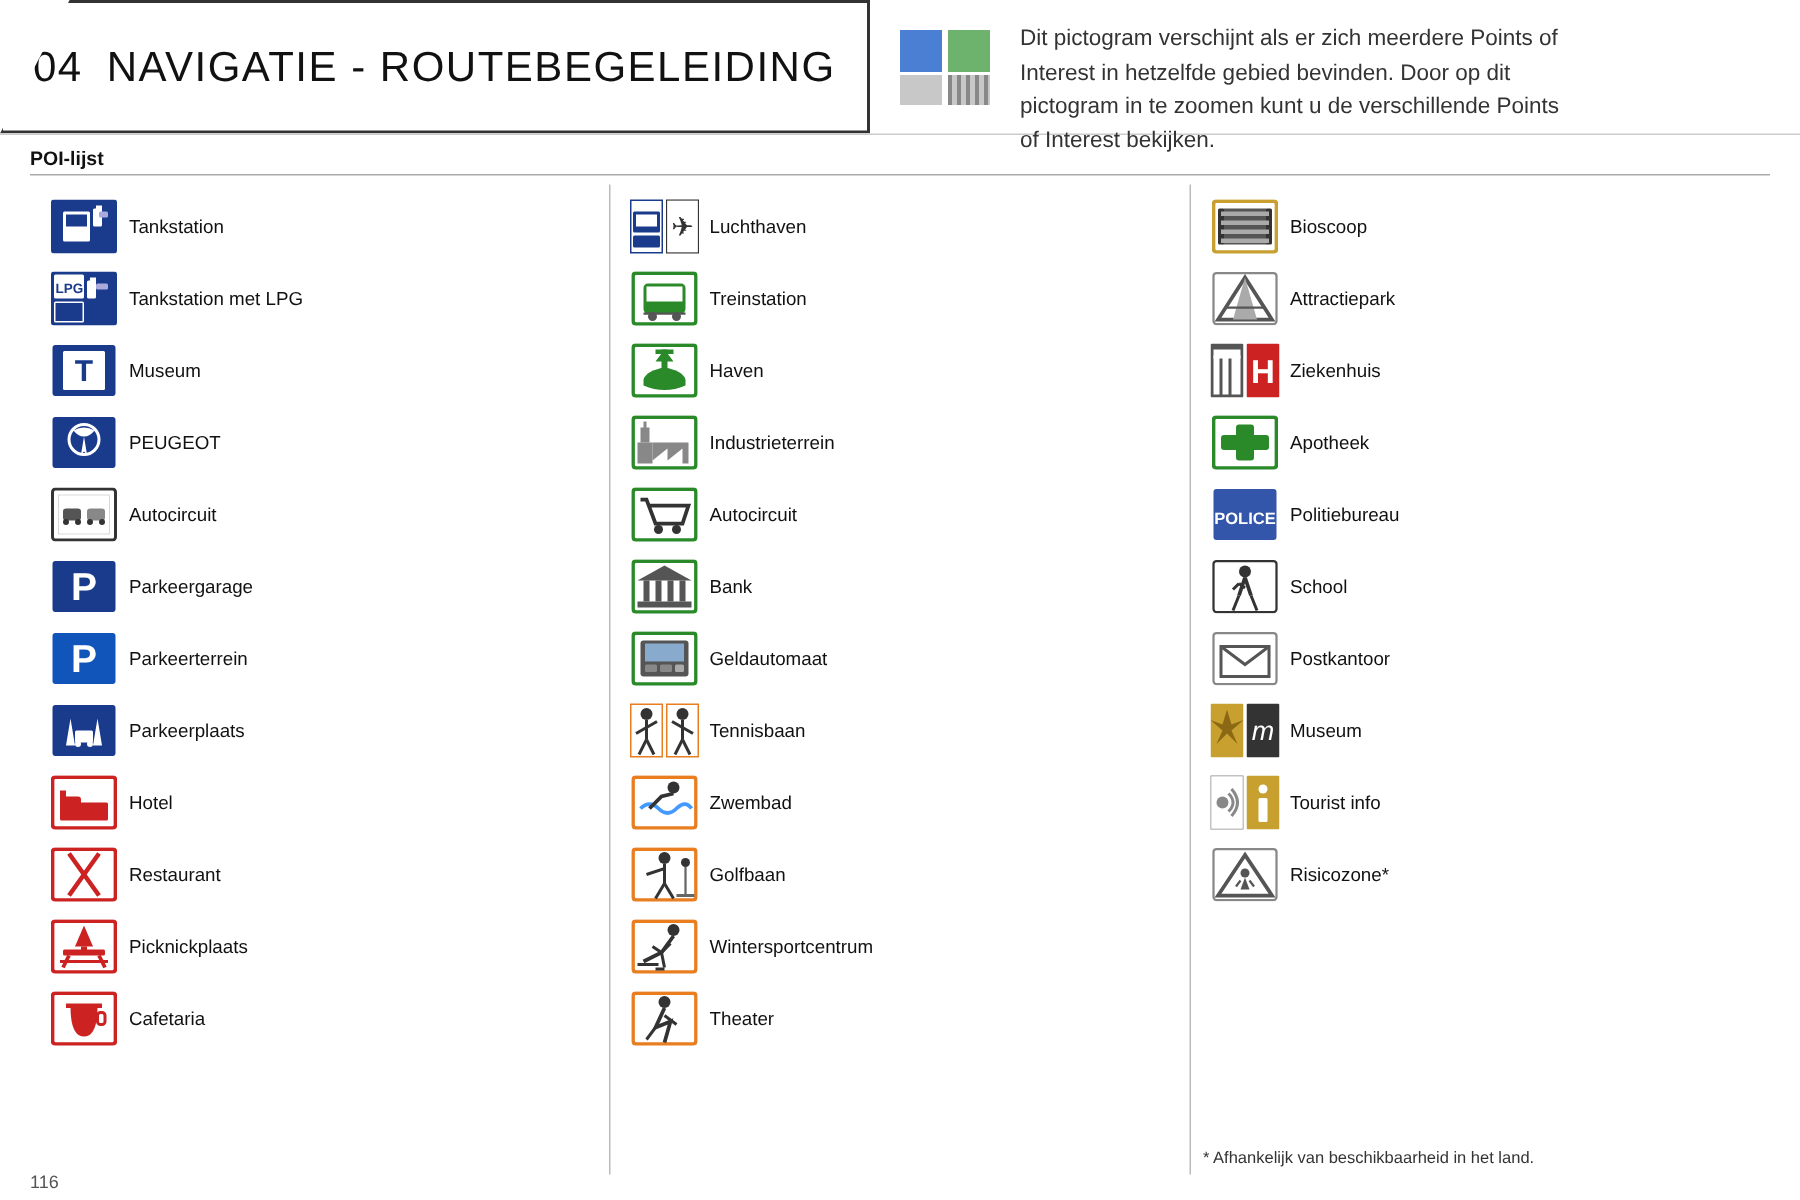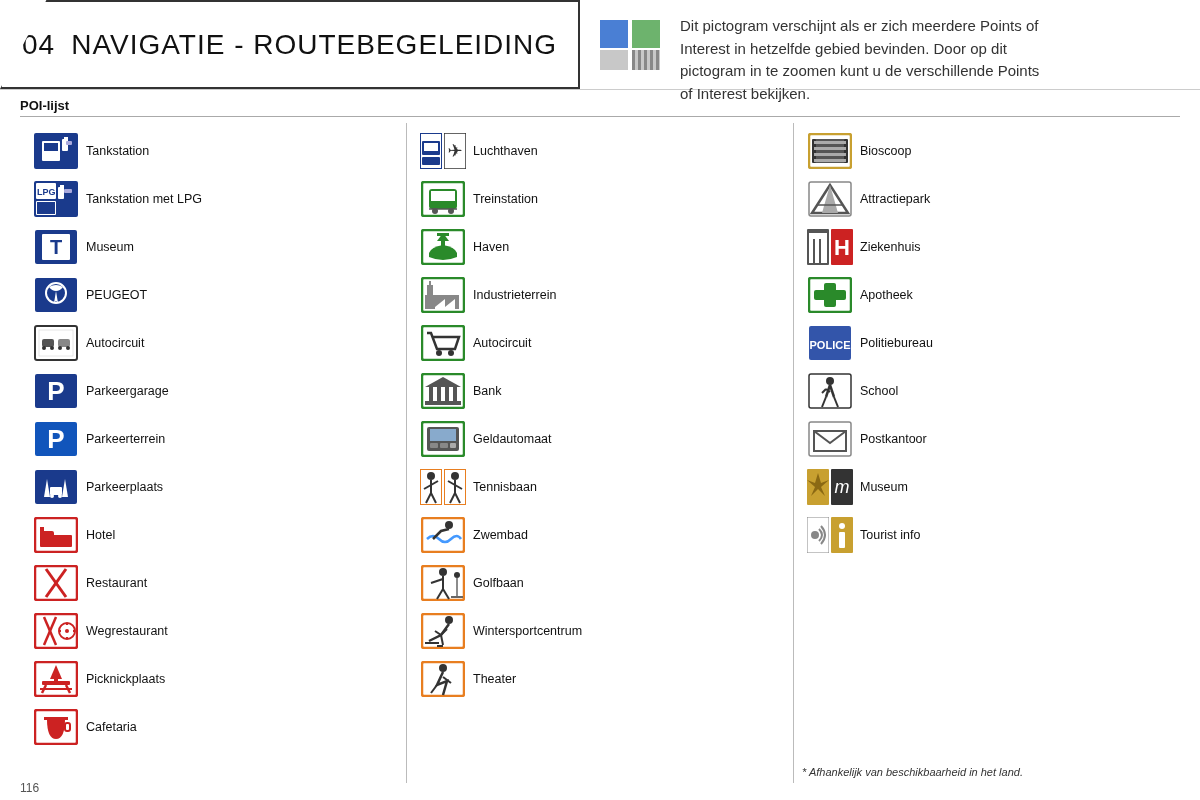--- a/index.html
+++ b/index.html
@@ -156,21 +156,20 @@
     .page-number {
       position: absolute;
       bottom: 5px;
       left: 20px;
       font-size: 12px;
       color: #555;
     }
 
     .footnote {
       font-size: 11px;
-      font-style: italic;
       color: #333;
       margin-top: auto;
       padding-top: 5px;
     }
 
     
     .poi-svg-icon {
       width: 44px;
       height: 36px;
     }
@@ -336,37 +335,20 @@
             <svg class="poi-svg-icon" viewBox="0 0 44 36">
               <rect x="1" y="1" width="42" height="34" fill="white" stroke="#cc2222" stroke-width="2.5" rx="2"></rect>
 
               <line x1="12" y1="4" x2="32" y2="32" stroke="#cc2222" stroke-width="3"></line>
               <line x1="32" y1="4" x2="12" y2="32" stroke="#cc2222" stroke-width="3"></line>
             </svg>
           </div>
           <span class="poi-label">Restaurant</span>
         </div>
 
-        <div class="poi-item">
-          <div class="poi-icon-wrapper">
-            <svg class="poi-svg-icon" viewBox="0 0 44 36">
-              <rect x="1" y="1" width="42" height="34" fill="white" stroke="#cc2222" stroke-width="2.5" rx="2"></rect>
-
-              <line x1="10" y1="4" x2="22" y2="32" stroke="#cc2222" stroke-width="2.5"></line>
-              <line x1="22" y1="4" x2="10" y2="32" stroke="#cc2222" stroke-width="2.5"></line>
-              <circle cx="33" cy="18" r="8" fill="none" stroke="#cc2222" stroke-width="2"></circle>
-              <circle cx="33" cy="18" r="2" fill="#cc2222"></circle>
-              <line x1="33" y1="10" x2="33" y2="12" stroke="#cc2222" stroke-width="2"></line>
-              <line x1="33" y1="24" x2="33" y2="26" stroke="#cc2222" stroke-width="2"></line>
-              <line x1="25" y1="18" x2="27" y2="18" stroke="#cc2222" stroke-width="2"></line>
-              <line x1="39" y1="18" x2="41" y2="18" stroke="#cc2222" stroke-width="2"></line>
-            </svg>
-          </div>
-          <span class="poi-label">Wegrestaurant</span>
-        </div>
 
         <div class="poi-item">
           <div class="poi-icon-wrapper">
             <svg class="poi-svg-icon" viewBox="0 0 44 36">
               <rect x="1" y="1" width="42" height="34" fill="white" stroke="#cc2222" stroke-width="2.5" rx="2"></rect>
 
               <rect x="8" y="20" width="28" height="4" fill="#cc2222" rx="1"></rect>
               <line x1="12" y1="24" x2="8" y2="32" stroke="#cc2222" stroke-width="2.5"></line>
               <line x1="32" y1="24" x2="36" y2="32" stroke="#cc2222" stroke-width="2.5"></line>
               <line x1="6" y1="28" x2="38" y2="28" stroke="#cc2222" stroke-width="2"></line>
@@ -736,20 +718,36 @@
                 <rect x="0" y="0" width="22" height="36" fill="#c8a030" rx="1"></rect>
 
                 <circle cx="11" cy="9" r="3" fill="white"></circle>
                 <rect x="8" y="15" width="6" height="16" fill="white" rx="1"></rect>
               </svg>
             </div>
           </div>
           <span class="poi-label">Tourist info</span>
         </div>
 
+        <div class="poi-item">
+          <div class="poi-icon-wrapper">
+            <svg class="poi-svg-icon" viewBox="0 0 44 36">
+              <rect x="1" y="1" width="42" height="34" fill="white" stroke="#888" stroke-width="1.5" rx="2"></rect>
+
+              <polygon points="22,5 4,32 40,32" fill="none" stroke="#555" stroke-width="2.5"></polygon>
+
+              <circle cx="22" cy="17" r="3" fill="#555"></circle>
+              <path d="M22,20 L19,28 L25,28 Z" fill="#555"></path>
+
+              <line x1="19" y1="22" x2="16" y2="26" stroke="#555" stroke-width="1.5"></line>
+              <line x1="25" y1="22" x2="28" y2="26" stroke="#555" stroke-width="1.5"></line>
+            </svg>
+          </div>
+          <span class="poi-label">Risicozone*</span>
+        </div>
 
         <div class="footnote">* Afhankelijk van beschikbaarheid in het land.</div>
 
       </div>
 
     </div>
   </div>
 
   <div class="page-number">116</div>
 

